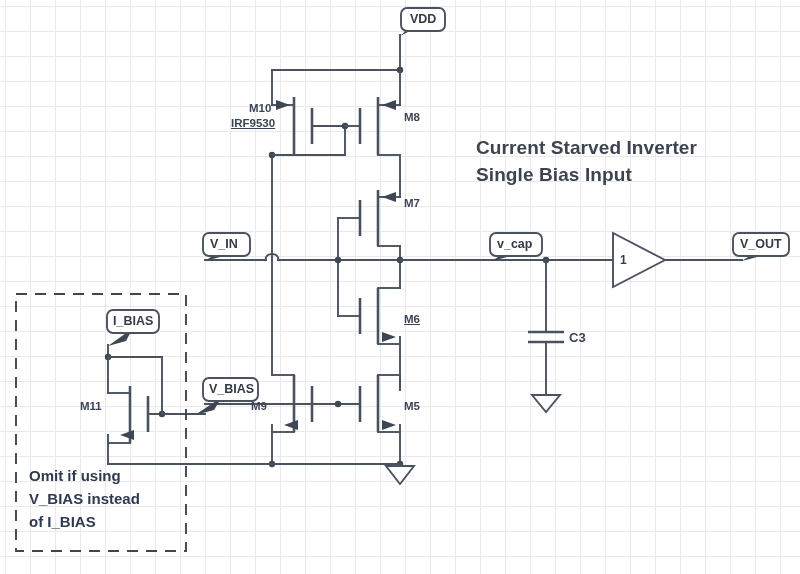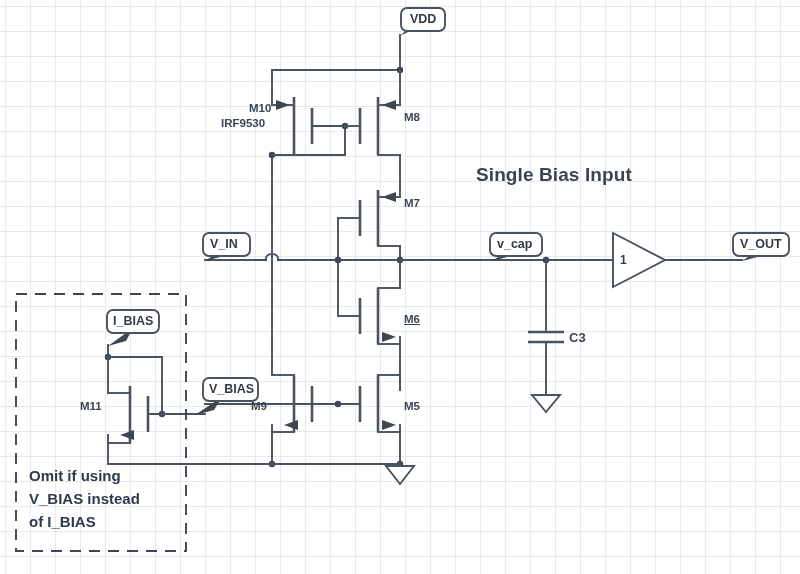--- a/index.html
+++ b/index.html
@@ -270,28 +270,29 @@
       <path class="ar" d="M108,346 L133,328 L126,341 Z"></path>
       <rect class="hollow" x="107" y="310" width="52" height="23" rx="6"></rect>
     </g>
 
     <g>
       <path class="ar" d="M195,415 L222,397 L214,410 Z"></path>
       <rect class="hollow" x="203" y="378" width="55" height="23" rx="6"></rect>
     </g>
   </svg>
 
+  <div class="ttl" style="left:476px;top:136px;">Current Starved Inverter</div>
   <div class="ttl" style="left:476px;top:163px;">Single Bias Input</div>
 
   <div class="note" style="left:29px;top:487px;">V_BIAS instead</div>
   <div class="note" style="left:29px;top:464px;">Omit if using</div>
   <div class="note" style="left:29px;top:510px;">of I_BIAS</div>
 
   <div class="dev" style="left:249px;top:101px;">M10</div>
-  <div class="dev" style="left:221px;top:116px;">IRF9530</div>
+  <div class="dev" style="left:231px;top:116px;text-decoration:underline;">IRF9530</div>
   <div class="dev" style="left:404px;top:110px;">M8</div>
   <div class="dev" style="left:404px;top:196px;">M7</div>
   <div class="dev" style="left:404px;top:312px;text-decoration:underline;">M6</div>
   <div class="dev" style="left:404px;top:399px;">M5</div>
   <div class="dev" style="left:251px;top:399px;text-align:right;">M9</div>
   <div class="dev" style="left:80px;top:399px;">M11</div>
   <div class="captxt" style="left:569px;top:330px;">C3</div>
 
   <div class="buftxt" style="left:620px;top:253px;">1</div>
 

